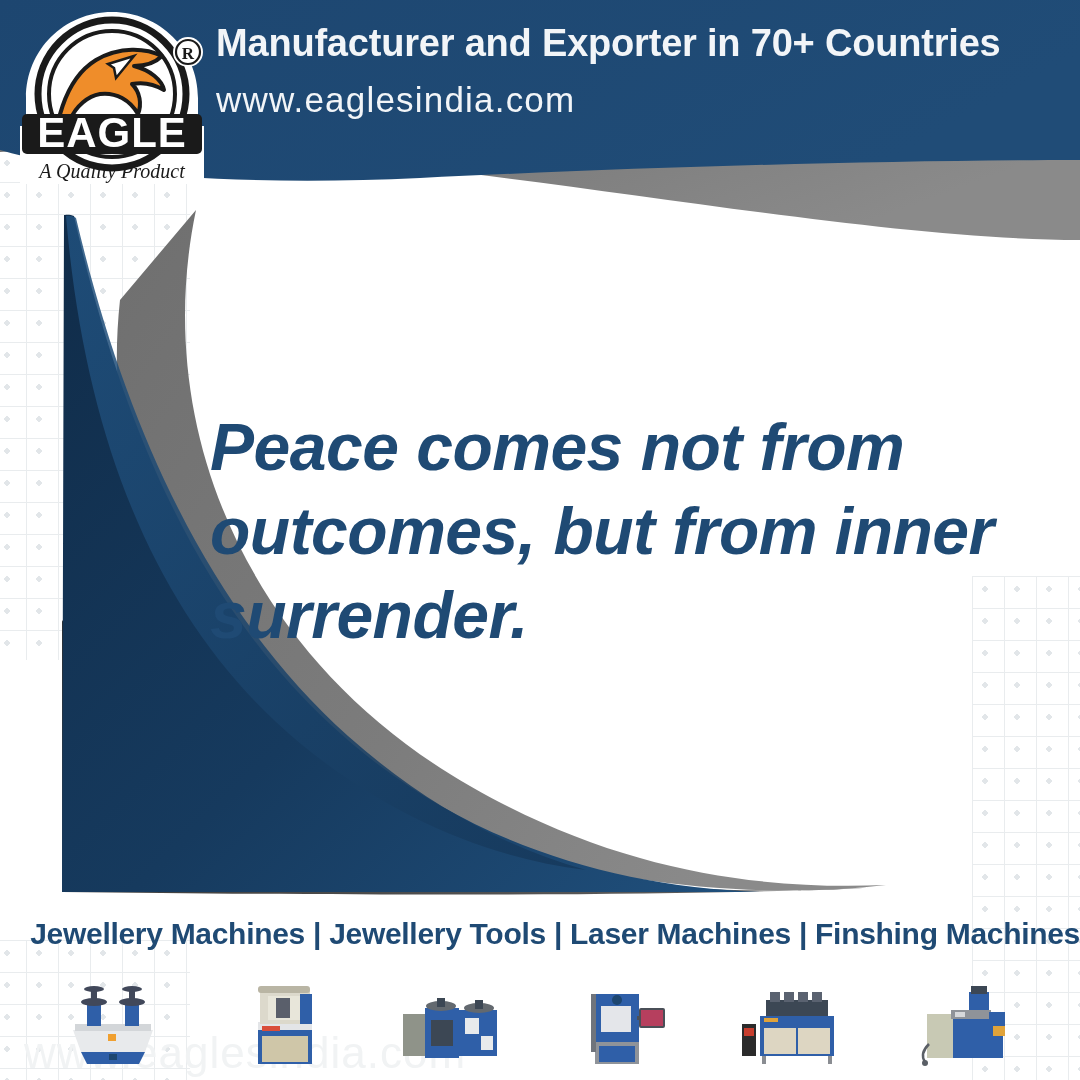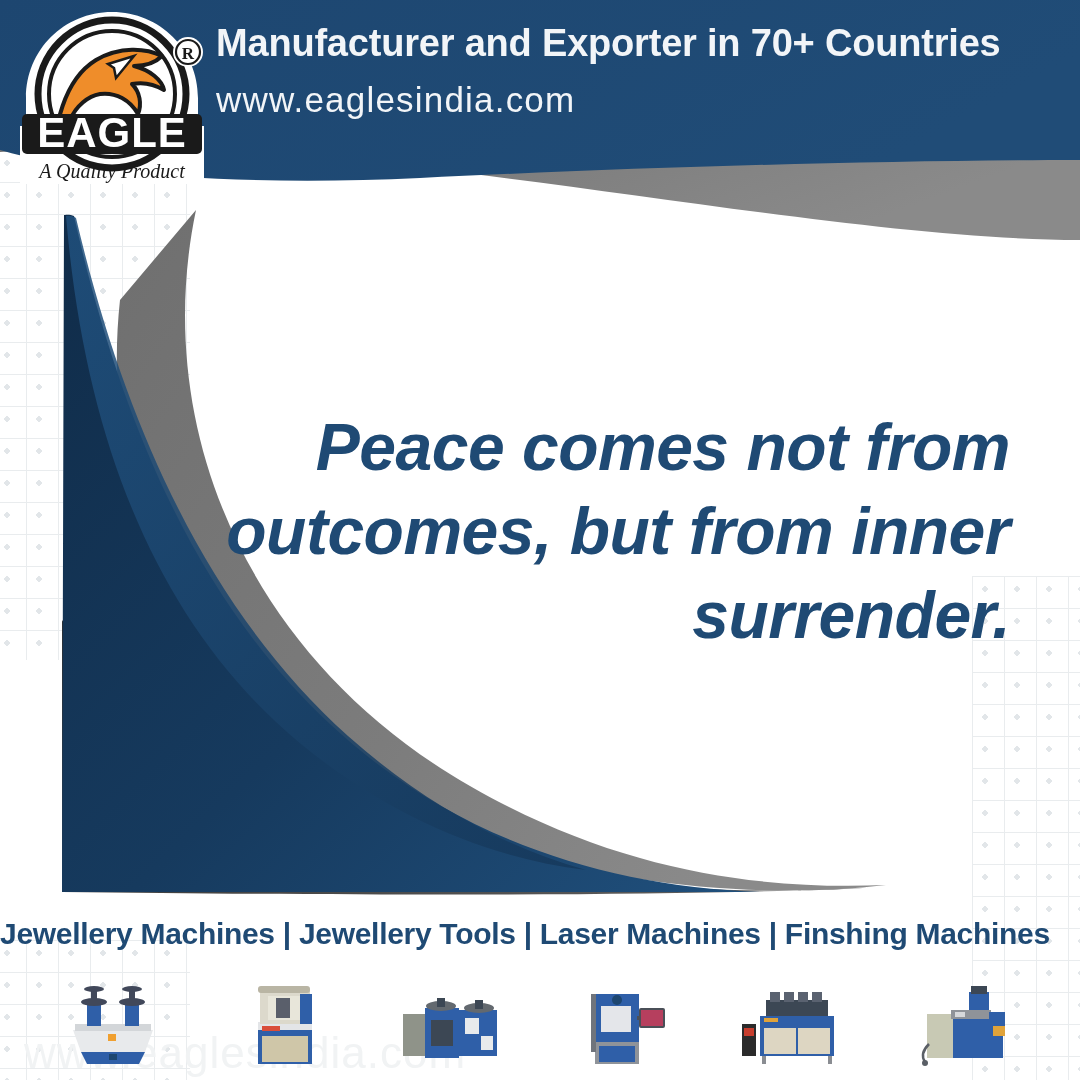--- a/index.html
+++ b/index.html
@@ -83,37 +83,37 @@
     z-index: 12;
   }
 
   
   .quote {
     position: absolute;
     z-index: 11;
     left: 210px;
     top: 406px;
     width: 800px;
-    text-align: right;
+    text-align: left;
     color: #1f4a74;
     font-size: 66px;
     font-weight: 700;
     font-style: italic;
     line-height: 1.27;
     letter-spacing: -0.5px;
   }
 
   
   .footer-categories {
     position: absolute;
     z-index: 11;
     left: 0;
     top: 917px;
-    width: 860px;
-    text-align: center;
+    width: 1080px;
+    text-align: right;
     color: #1f4a74;
     font-size: 30px;
     font-weight: 700;
     letter-spacing: -0.3px;
     white-space: nowrap;
   }
   .watermark {
     position: absolute;
     z-index: 6;
     left: 24px;

